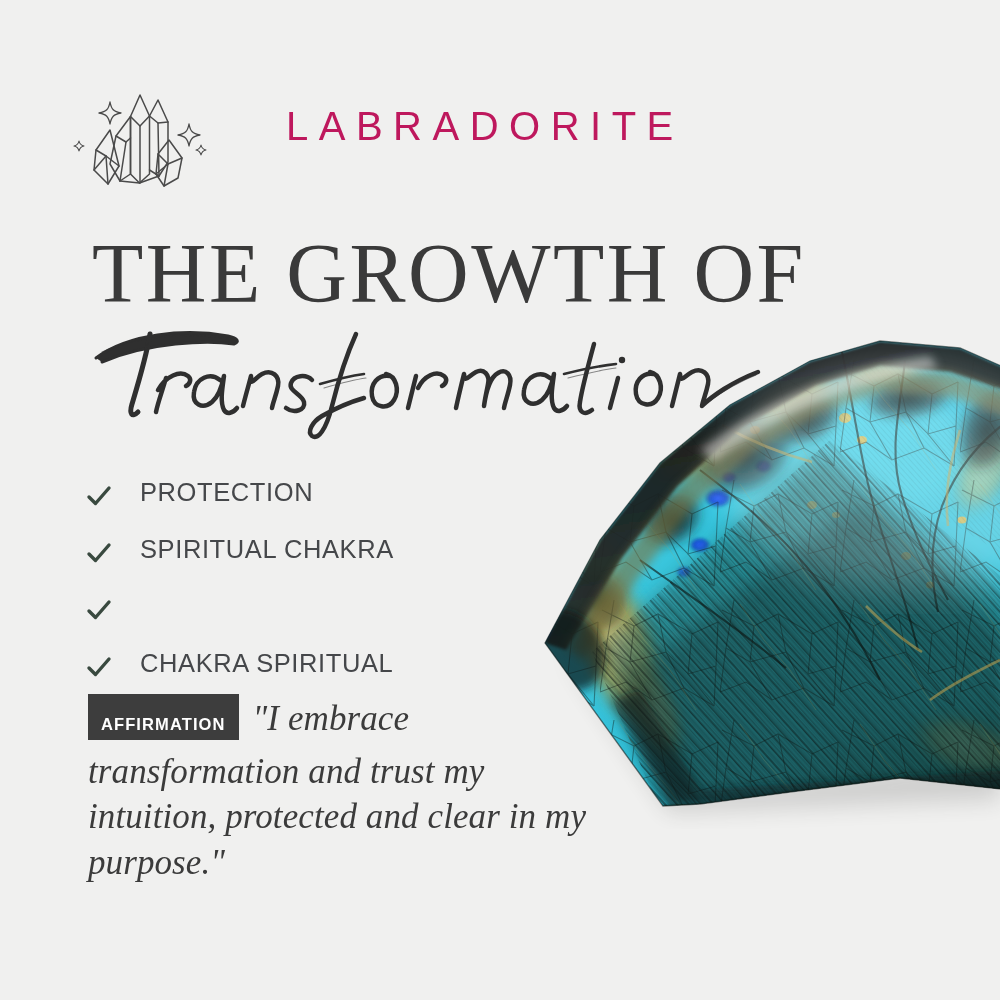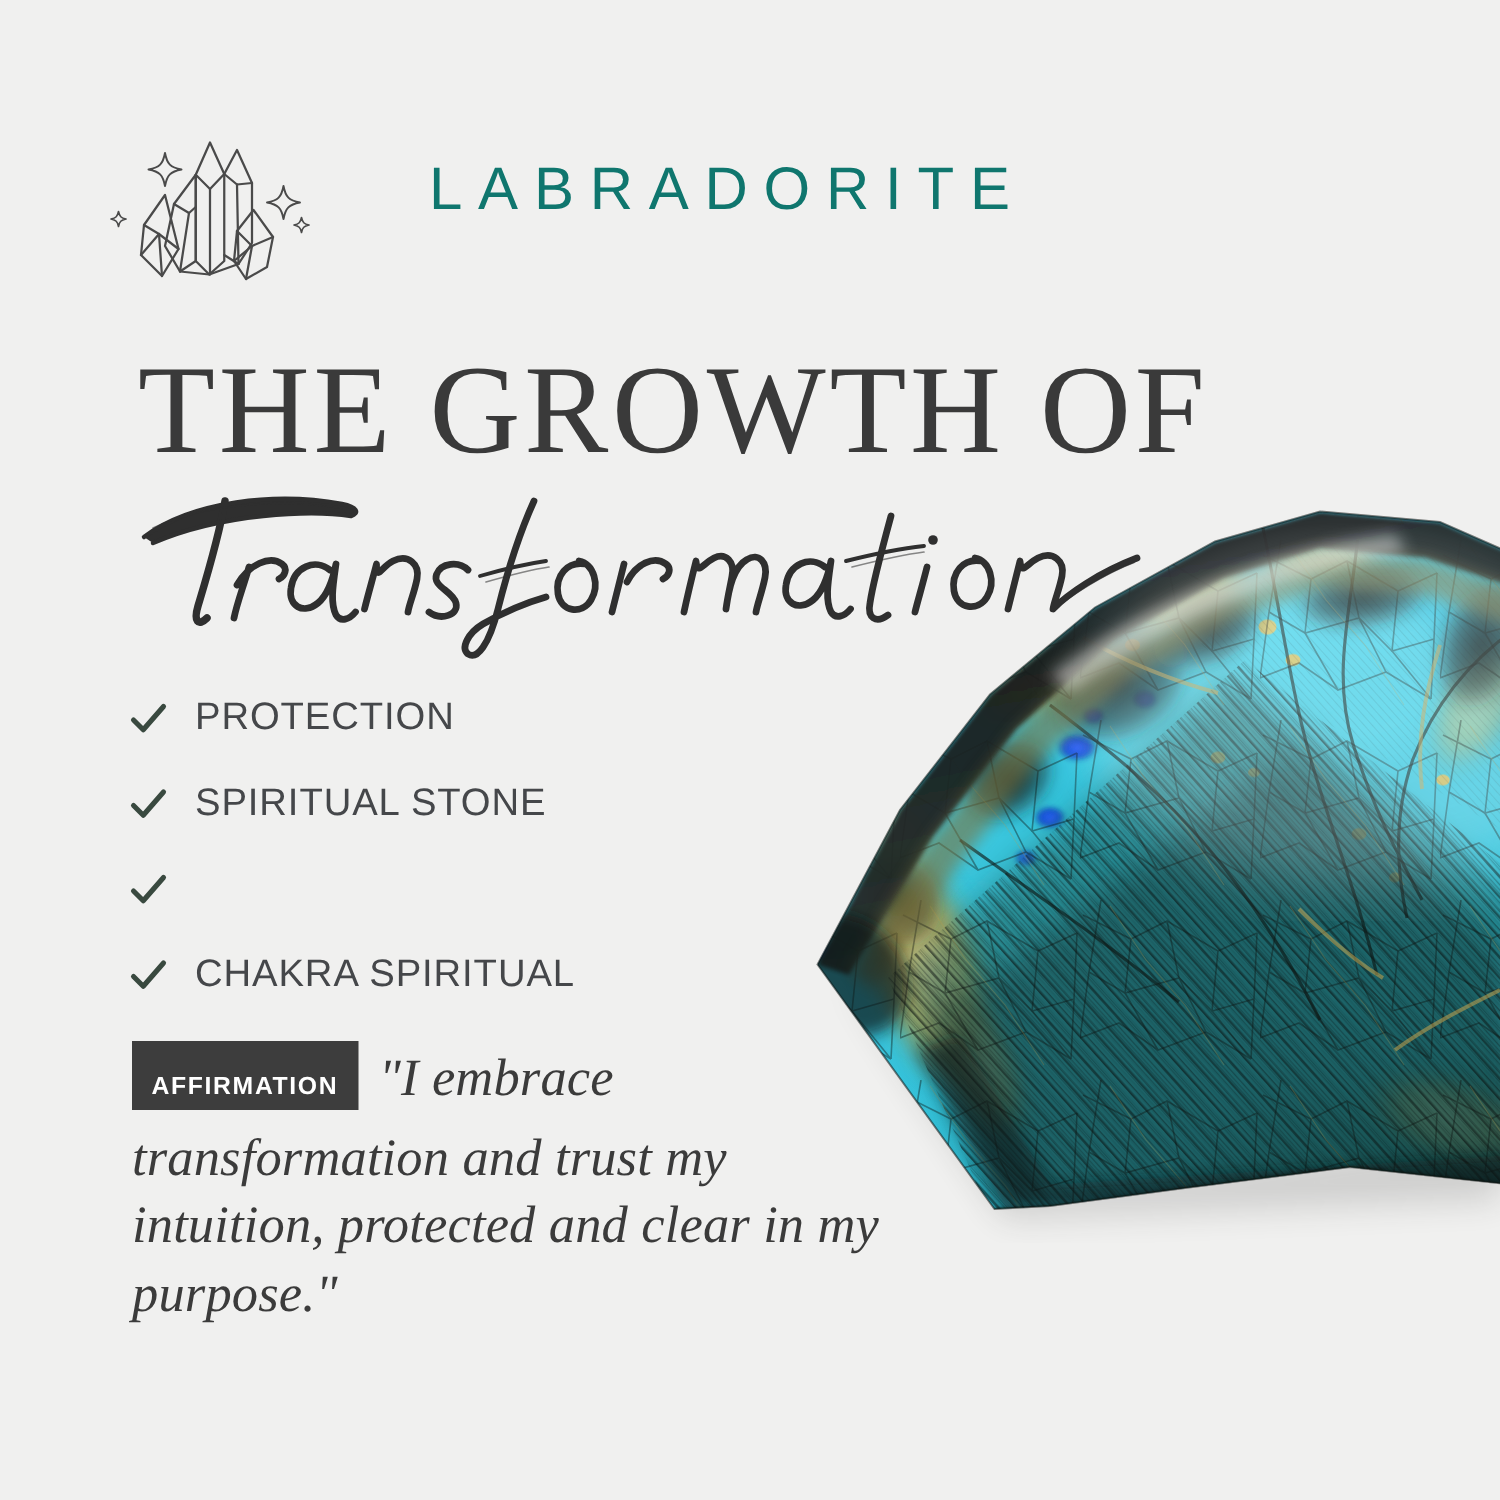--- a/index.html
+++ b/index.html
@@ -14,38 +14,39 @@
   
   #stage { position:relative; width:1000px; height:1000px; overflow:hidden; background:#f0f0ef; }
 
   
   .logo-row { position:absolute; left:70px; top:78px; width:540px; height:118px; }
   .logo-mark { position:absolute; left:0; top:0; width:140px; height:118px; }
   .brand-word {
     position:absolute; left:216px; top:28px;
     font-family:"Liberation Sans", sans-serif;
     font-size:40px; font-weight:300; letter-spacing:10.5px;
-    color:#0f766e; white-space:nowrap; line-height:1;
+    color:#be185d; white-space:nowrap; line-height:1;
   }
 
   
   .headline {
     position:absolute; left:92px; top:232px;
     font-family:"Liberation Serif", serif;
     font-size:84px; font-weight:400; letter-spacing:2.5px;
     color:#3a3a3a; line-height:1; white-space:nowrap;
   }
   .script-wrap { position:absolute; left:88px; top:318px; width:680px; height:112px; }
   .script-svg { display:block; width:100%; height:100%; overflow:visible; }
 
   
   .features { position:absolute; left:86px; top:450px; width:430px; }
   .feat {
-    display:flex; align-items:center;
+    display:flex; align-items:flex-end;
     height:57px;
+    gap:10px;
   }
   .feat-check { width:44px; flex:0 0 44px; display:flex; align-items:center; }
   .feat-check svg { display:block; }
   .feat-label {
     font-family:"Liberation Sans", sans-serif;
     font-size:25.5px; font-weight:400; letter-spacing:0.6px;
     color:#45474a; white-space:nowrap;
   }
 
   
@@ -411,21 +412,21 @@
       </span>
       <span class="feat-label">PROTECTION</span>
     </div>
 
     <div class="feat">
       <span class="feat-check">
         <svg width="26" height="22" viewBox="0 0 26 22" fill="none" stroke="#39493f" stroke-width="3.4" stroke-linecap="round" stroke-linejoin="round">
           <path d="M3,12 L9.5,18.5 L23,3"></path>
         </svg>
       </span>
-      <span class="feat-label">SPIRITUAL STONE</span>
+      <span class="feat-label">SPIRITUAL CHAKRA</span>
     </div>
 
     <div class="feat">
       <span class="feat-check">
         <svg width="26" height="22" viewBox="0 0 26 22" fill="none" stroke="#39493f" stroke-width="3.4" stroke-linecap="round" stroke-linejoin="round">
           <path d="M3,12 L9.5,18.5 L23,3"></path>
         </svg>
       </span>
     </div>
 

